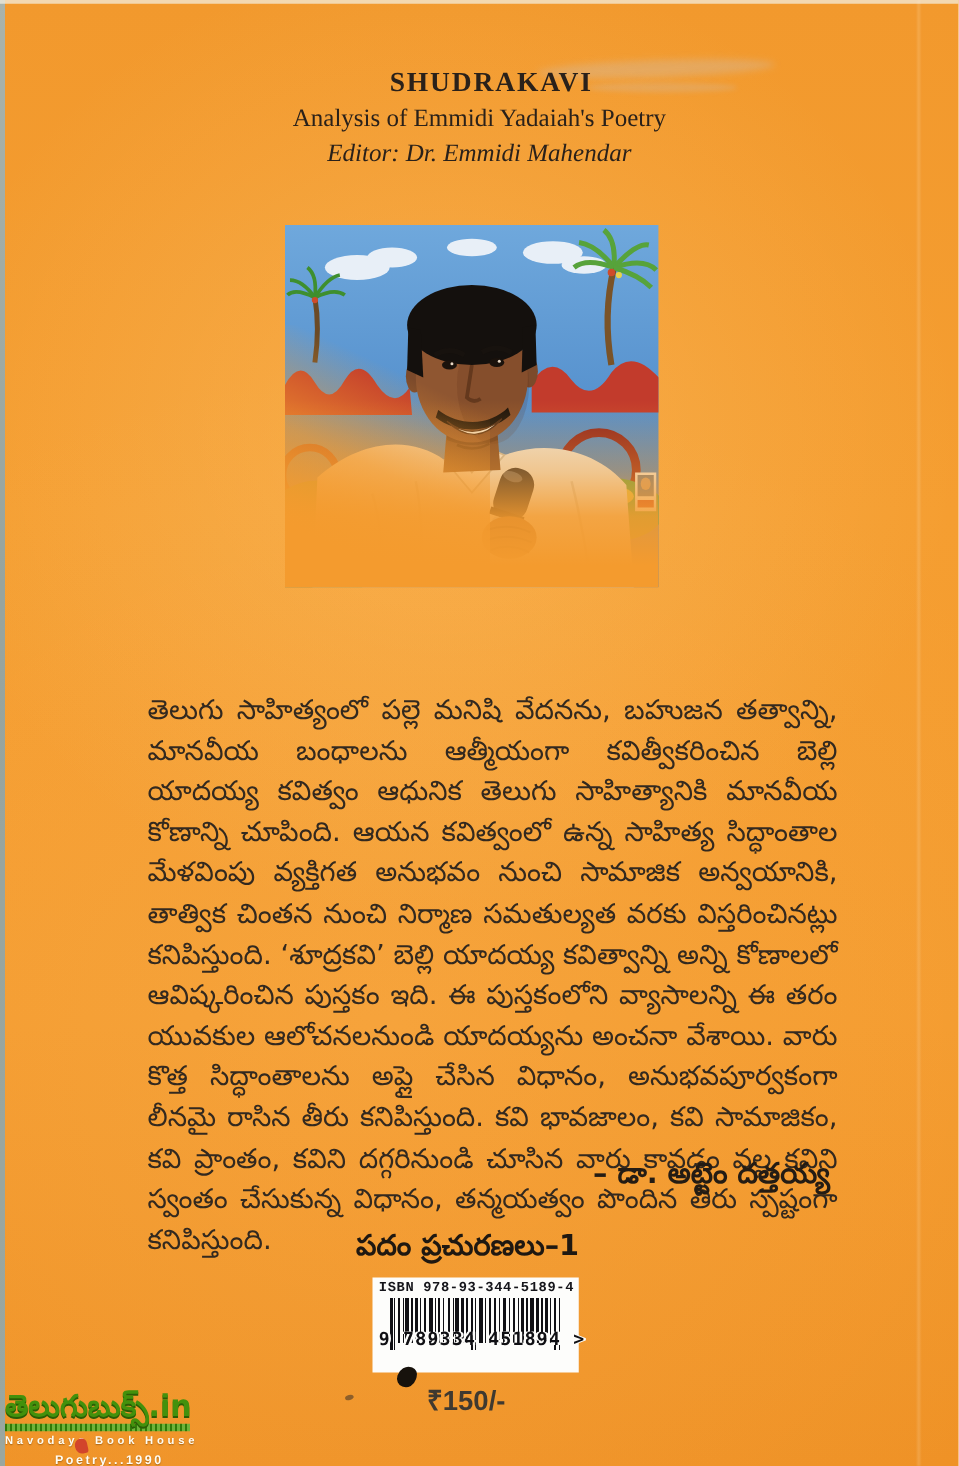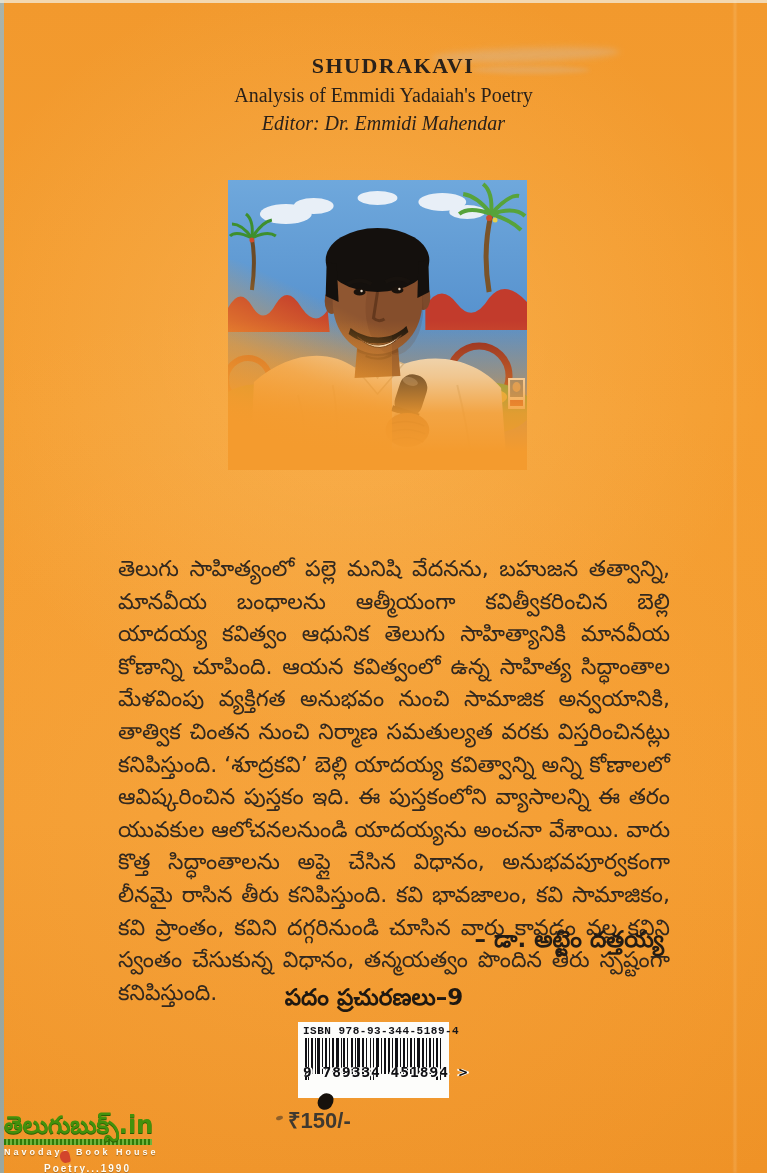--- a/index.html
+++ b/index.html
@@ -39,33 +39,33 @@
   
   .review { position:absolute; left:118px; top:553px; width:552px; color:#33291f;
     font-family:"DejaVu Sans", sans-serif; font-size:22px; line-height:32.6px;
     text-align:justify; text-justify:inter-word; }
   .attribution { position:absolute; left:118px; top:926px; width:546px; text-align:right;
     color:#241c14; font-family:"DejaVu Sans", sans-serif; font-size:23px; font-weight:bold; }
 
   
   .series { position:absolute; left:224px; top:984px; width:300px; text-align:center;
     color:#1f1811; font-family:"DejaVu Sans", sans-serif; font-size:23px; font-weight:bold; }
-  .barcode-box { position:absolute; left:298px; top:1022px; width:151px; height:76px;
+  .barcode-box { position:absolute; left:298px; top:1022px; width:165px; height:76px;
     background:#fdfdfb; padding:3px 5px 2px 5px; text-align:center; }
   .isbn-label { font-family:"Liberation Mono", monospace; font-size:11px; font-weight:bold;
     color:#15151a; letter-spacing:.5px; white-space:pre; }
   .bars { display:block; margin:1px auto 0 auto; }
   .barcode-digits { font-family:"DejaVu Sans Mono", monospace; font-size:14.5px; font-weight:bold;
     color:#101014; letter-spacing:1px; margin-top:-16px; white-space:pre;
     text-shadow:-2px 0 0 #fdfdfb, 2px 0 0 #fdfdfb; }
   .ink-blob { position:absolute; left:318px; top:1093px; width:15px; height:17px; background:#17120c;
     border-radius:60% 40% 55% 45%; transform:rotate(18deg); }
   .ink-dot { position:absolute; left:276px; top:1116px; width:7px; height:4px; background:rgba(60,50,40,.55);
     border-radius:50%; transform:rotate(-15deg); }
-  .price { position:absolute; left:288px; top:1104px; width:170px; text-align:left;
+  .price { position:absolute; left:288px; top:1104px; width:170px; text-align:center;
     color:#3f3930; font-size:22px; font-weight:bold; font-family:"Liberation Sans", sans-serif; }
 
   
   .watermark { position:absolute; left:4px; top:1112px; width:165px; }
   .wm-site { font-family:"DejaVu Sans", sans-serif; font-size:24px; font-weight:bold; color:#43910c;
     line-height:26px; text-shadow:0 1px 0 #2a5d05; white-space:nowrap; }
   .wm-grass { width:148px; height:6px; margin-top:1px;
     background:repeating-linear-gradient(90deg, #2f7a08 0 2px, #6fb33a 2px 4px); }
   .wm-store { margin-top:2px; font-size:9px; font-weight:bold; color:#fffdf4;
     letter-spacing:3px; text-shadow:0 1px 1px rgba(120,70,10,.6); white-space:nowrap; }
@@ -207,21 +207,21 @@
         <rect x="283" y="220" width="13" height="6" fill="#c23b2c"></rect>
       </g>
     </svg>
     <div class="photo-fade2"></div>
     <div class="photo-fade"></div>
   </div>
 
   <div class="review">తెలుగు సాహిత్యంలో పల్లె మనిషి వేదనను, బహుజన తత్వాన్ని, మానవీయ బంధాలను ఆత్మీయంగా కవిత్వీకరించిన బెల్లి యాదయ్య కవిత్వం ఆధునిక తెలుగు సాహిత్యానికి మానవీయ కోణాన్ని చూపింది. ఆయన కవిత్వంలో ఉన్న సాహిత్య సిద్ధాంతాల మేళవింపు వ్యక్తిగత అనుభవం నుంచి సామాజిక అన్వయానికి, తాత్విక చింతన నుంచి నిర్మాణ సమతుల్యత వరకు విస్తరించినట్లు కనిపిస్తుంది. ‘శూద్రకవి’ బెల్లి యాదయ్య కవిత్వాన్ని అన్ని కోణాలలో ఆవిష్కరించిన పుస్తకం ఇది. ఈ పుస్తకంలోని వ్యాసాలన్ని ఈ తరం యువకుల ఆలోచనలనుండి యాదయ్యను అంచనా వేశాయి. వారు కొత్త సిద్ధాంతాలను అప్లై చేసిన విధానం, అనుభవపూర్వకంగా లీనమై రాసిన తీరు కనిపిస్తుంది. కవి భావజాలం, కవి సామాజికం, కవి ప్రాంతం, కవిని దగ్గరినుండి చూసిన వారు కావడం వల్ల కవిని స్వంతం చేసుకున్న విధానం, తన్మయత్వం పొందిన తీరు స్పష్టంగా కనిపిస్తుంది.</div>
   <div class="attribution">– డా. అట్టెం దత్తయ్య</div>
 
-  <div class="series">పదం ప్రచురణలు–9</div>
+  <div class="series">పదం ప్రచురణలు–1</div>
 
   <div class="barcode-box">
     <div class="isbn-label">ISBN 978-93-344-5189-4</div>
     <svg class="bars" width="137" height="42" viewBox="0 0 137 42" shape-rendering="crispEdges">
       <g fill="#101014">
         <rect x="0" y="0" width="2" height="42"></rect>
           <rect x="3" y="0" width="1" height="42"></rect>
         <rect x="6" y="0" width="2" height="36"></rect>
           <rect x="10" y="0" width="1" height="36"></rect>
         <rect x="12" y="0" width="3" height="36"></rect>

